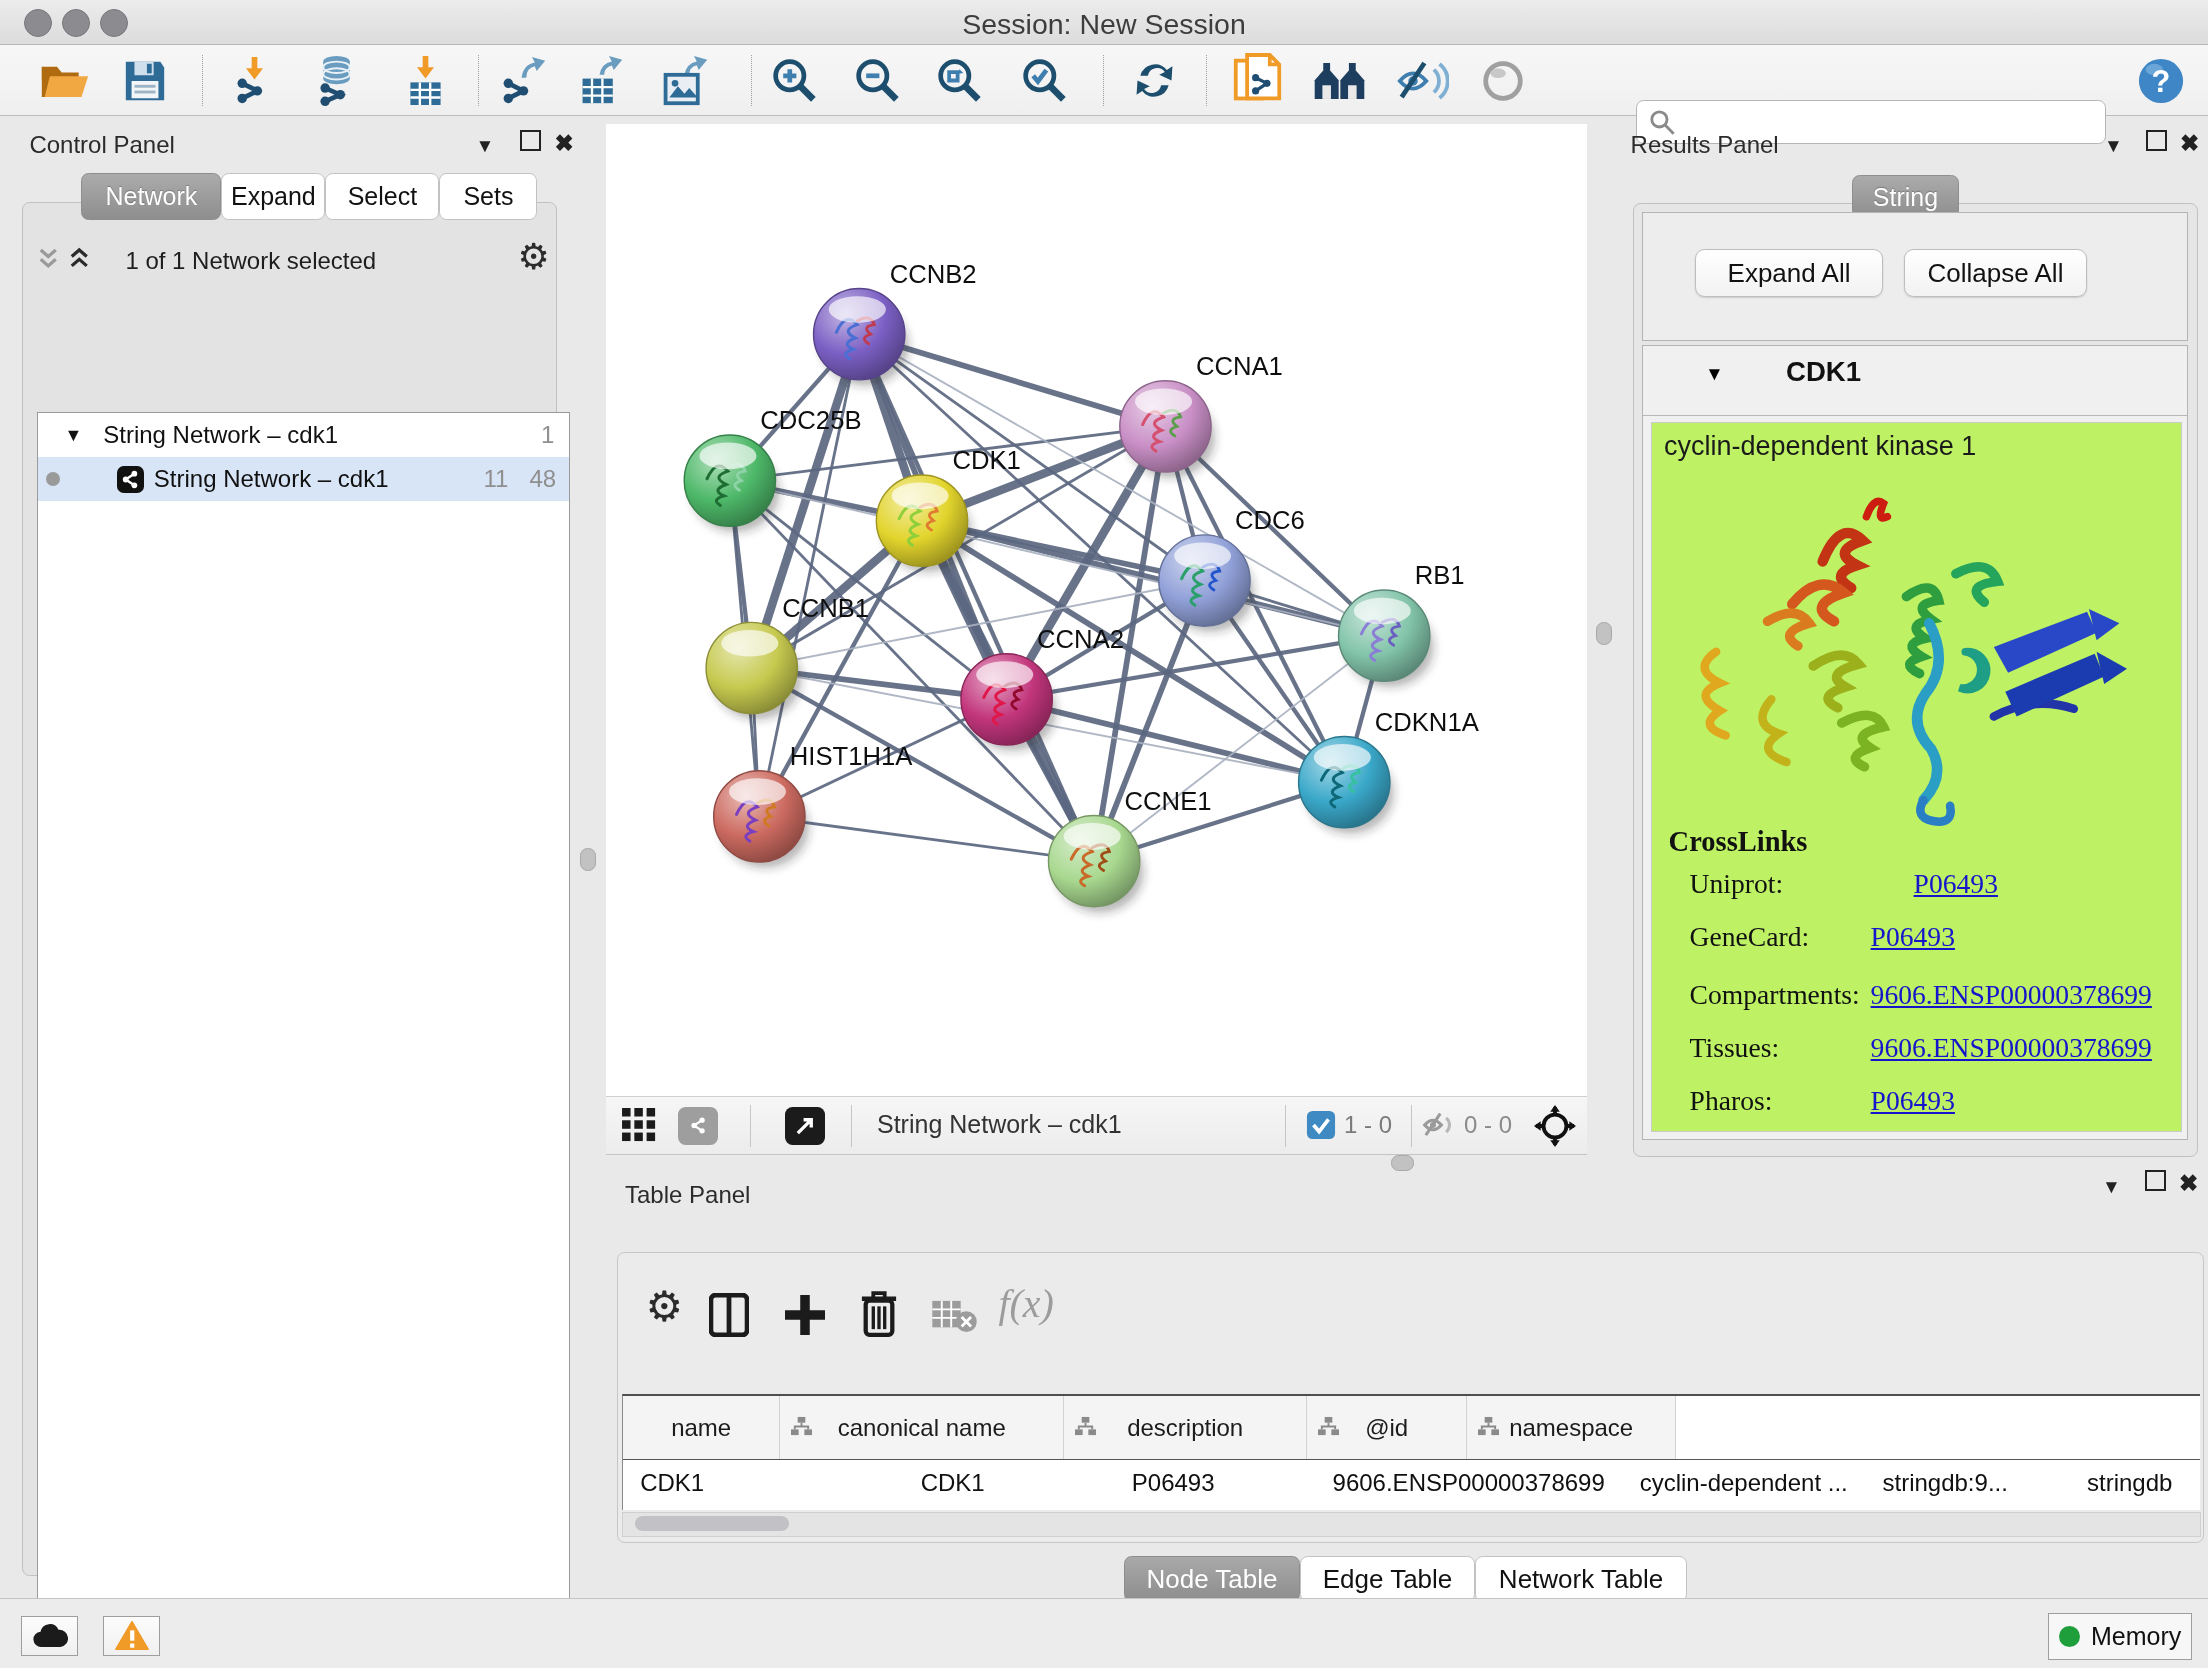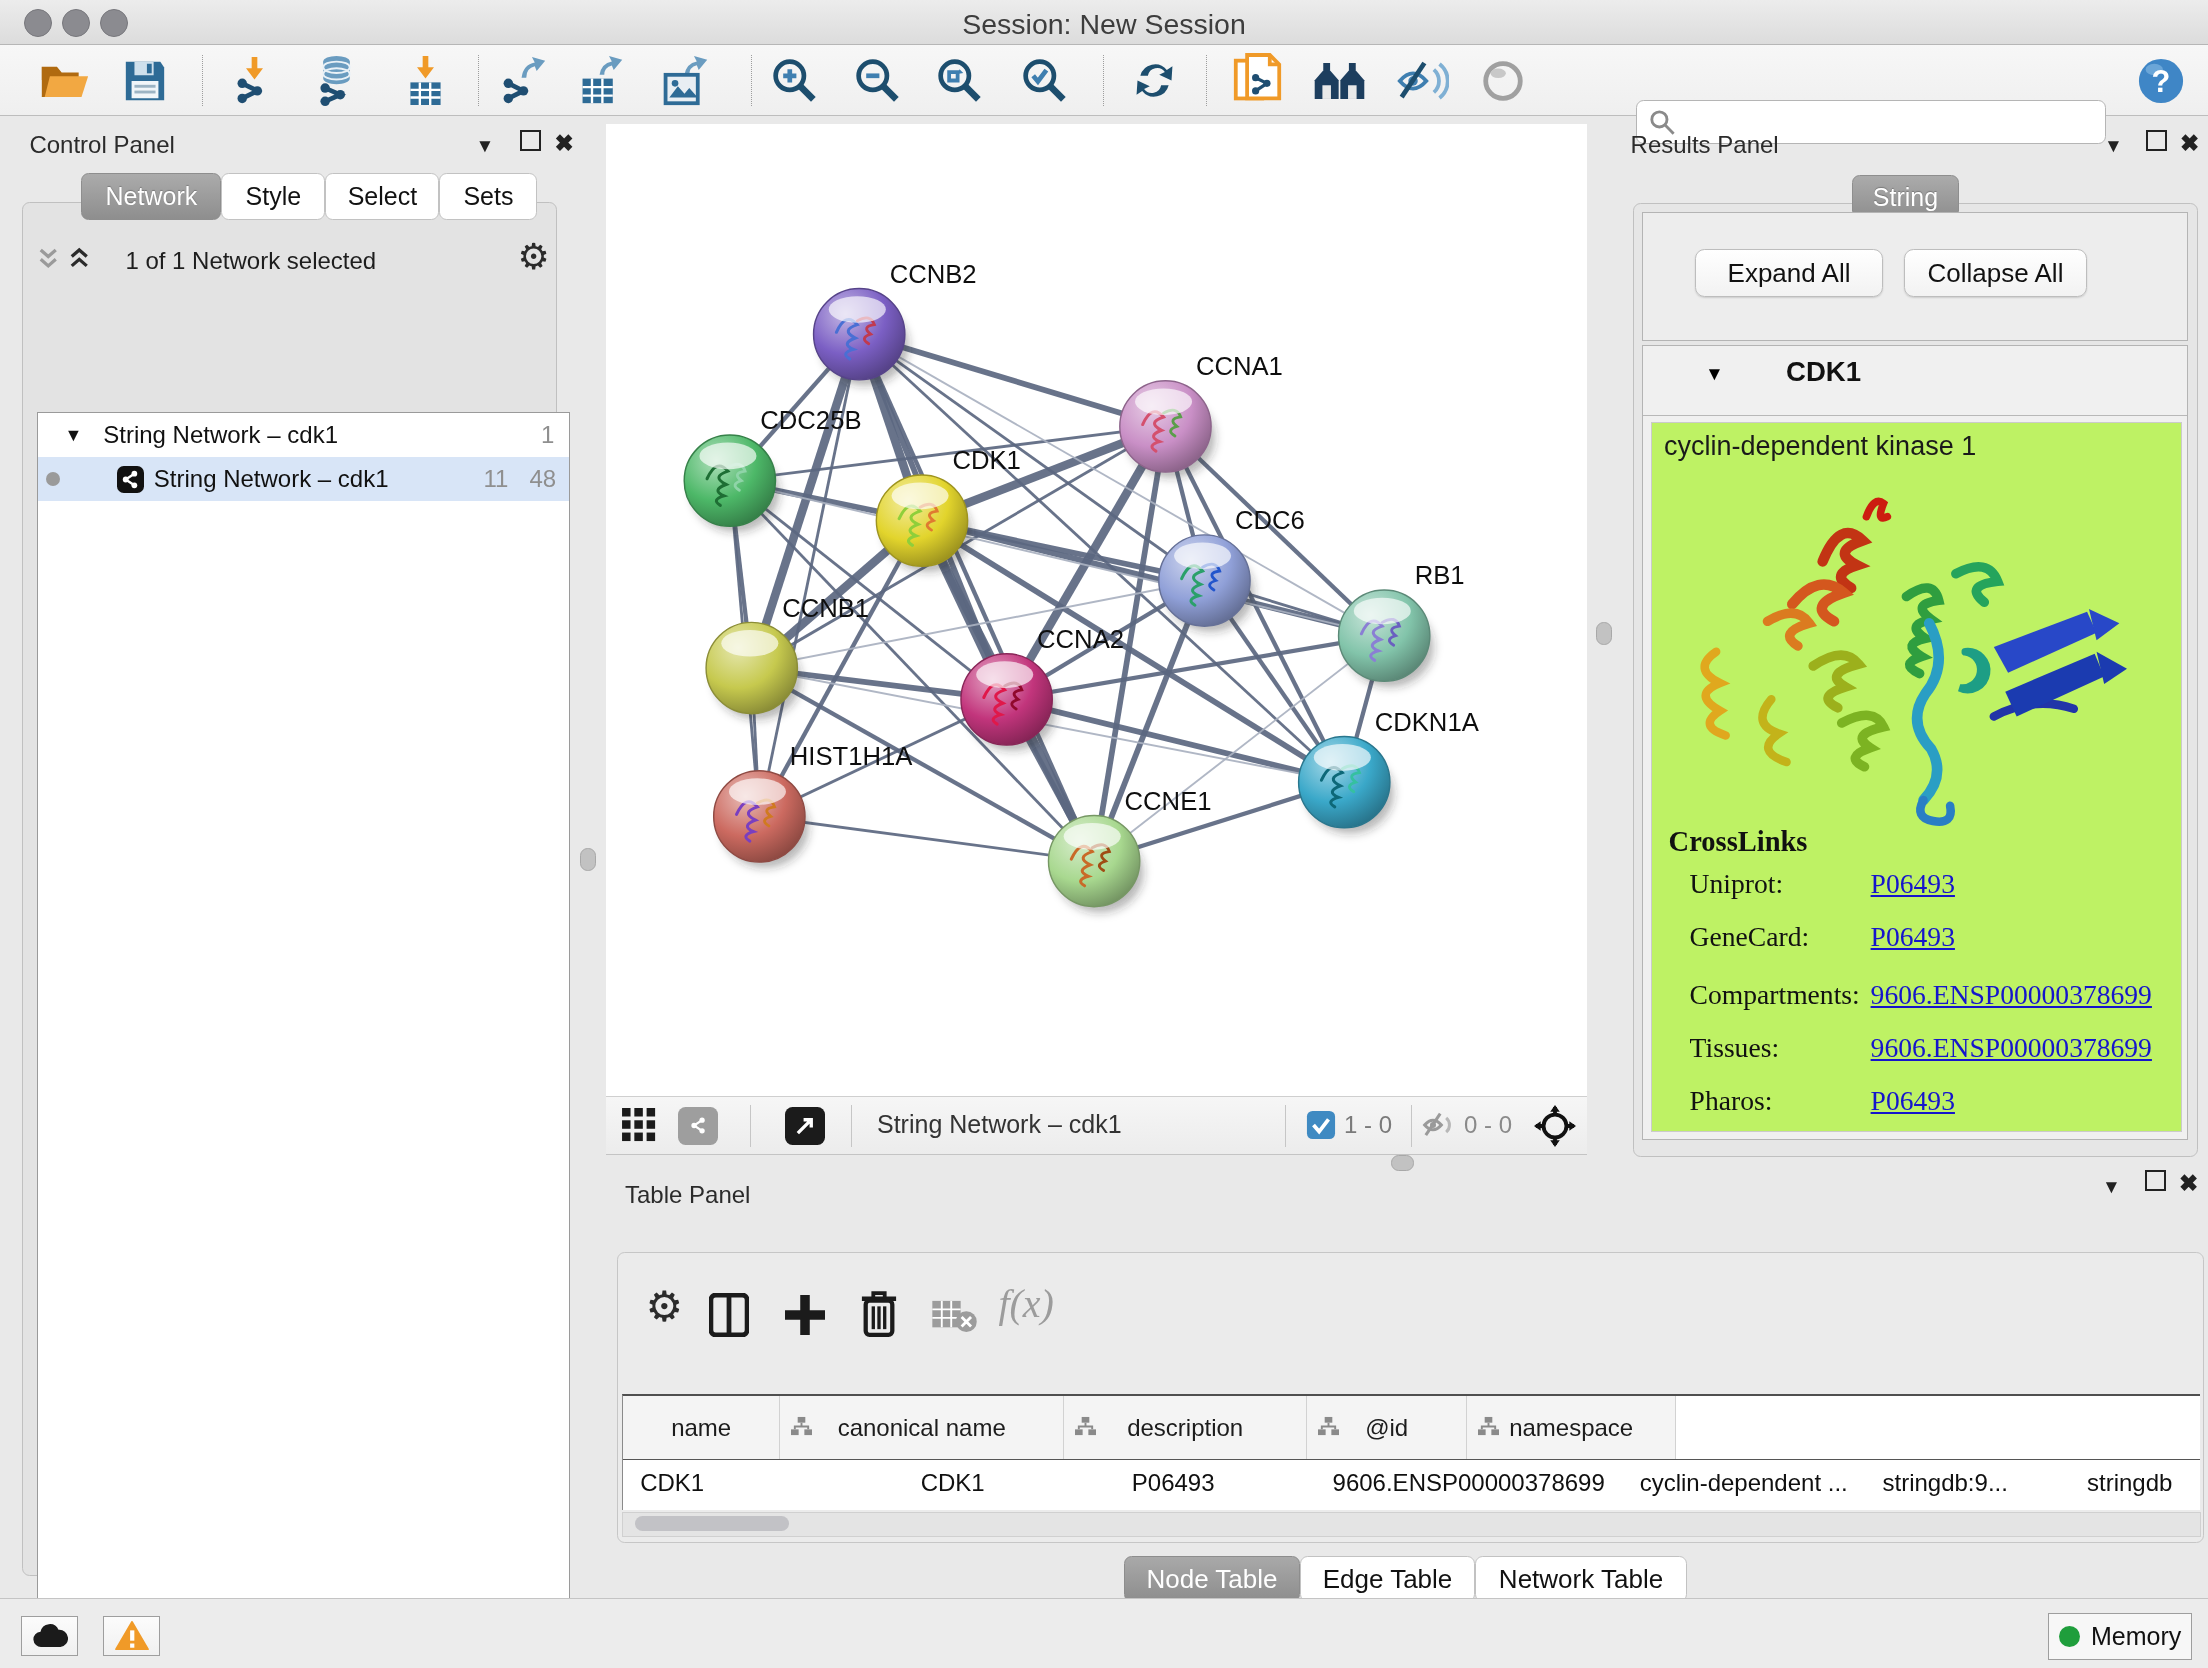--- a/index.html
+++ b/index.html
@@ -262,21 +262,21 @@
 
   <div class="abs" style="left:11.4px;top:124px;width:557px;height:1450px">
     <span class="ptitle abs" style="left:18px;top:6.7px">Control Panel</span>
     <span class="pctl" style="left:464px;top:11.4px;font-size:19px">▼</span>
     <span class="pctl" style="left:509px;top:5.7px"><span style="display:inline-block;width:17px;height:17px;border:2.4px solid #222"></span></span>
     <span class="pctl" style="left:543px;top:5.7px;font-weight:bold">✖</span>
 
     <div class="pbox" style="left:10.5px;top:78px;width:533px;height:1372px"></div>
     <div id="cp-tabs">
         <div class="tab sel" style="left: 70px; top: 49px; width: 140px;">Network</div>
-        <div class="tab" style="left: 210px; top: 49px; width: 104px;">Style</div>
+        <div class="tab" style="left: 210px; top: 49px; width: 104px;">Expand</div>
         <div class="tab" style="left: 314px; top: 49px; width: 114px;">Select</div>
         <div class="tab" style="left: 428px; top: 49px; width: 98px;">Sets</div>
       </div>
 
     <svg class="abs" style="left:26px;top:122px" width="30" height="28.5" viewBox="0 0 32 30">
       <g stroke="#9a9a9a" stroke-width="3.5" fill="none">
           <path d="M4,4 l8,7 8,-7"></path>
           <path d="M4,14 l8,7 8,-7"></path>
         </g>
     </svg>
@@ -619,21 +619,21 @@
             <path d="M330,258 q42,-22 84,-8" stroke="#2135a8" stroke-width="9"></path>
           </g>
           <polygon points="330,185 428,148 438,170 345,212" fill="#2848c8"></polygon>
           <polygon points="342,232 436,192 446,216 354,258" fill="#1b3bb0"></polygon>
           <polygon points="430,145 462,160 438,178" fill="#2848c8"></polygon>
           <polygon points="438,190 470,208 446,224" fill="#1b3bb0"></polygon>
         </svg>
 
         <span class="abs serif" style="left:17px;top:403px;font-size:28.5px;font-weight:bold;color:#111">CrossLinks</span>
         <div id="crosslinks" class="abs" style="left:38px;top:445px;width:476px">
-            <div style="display: flex; margin-bottom: 21px; font-size: 27.6px;">
+            <div style="display: flex; margin-bottom: 21px; font-size: 27.6px; gap: 43px;">
               <span class="serif" style="width: 181px; color: rgb(17, 17, 17);">Uniprot:</span>
               <a class="xlink" href="#">P06493</a>
             </div>
             <div style="display: flex; margin-bottom: 26px; font-size: 27.6px;">
               <span class="serif" style="width: 181px; color: rgb(17, 17, 17);">GeneCard:</span>
               <a class="xlink" href="#">P06493</a>
             </div>
             <div style="display: flex; margin-bottom: 21px; font-size: 27.6px;">
               <span class="serif" style="width: 181px; color: rgb(17, 17, 17);">Compartments:</span>
               <a class="xlink" href="#">9606.ENSP00000378699</a>

